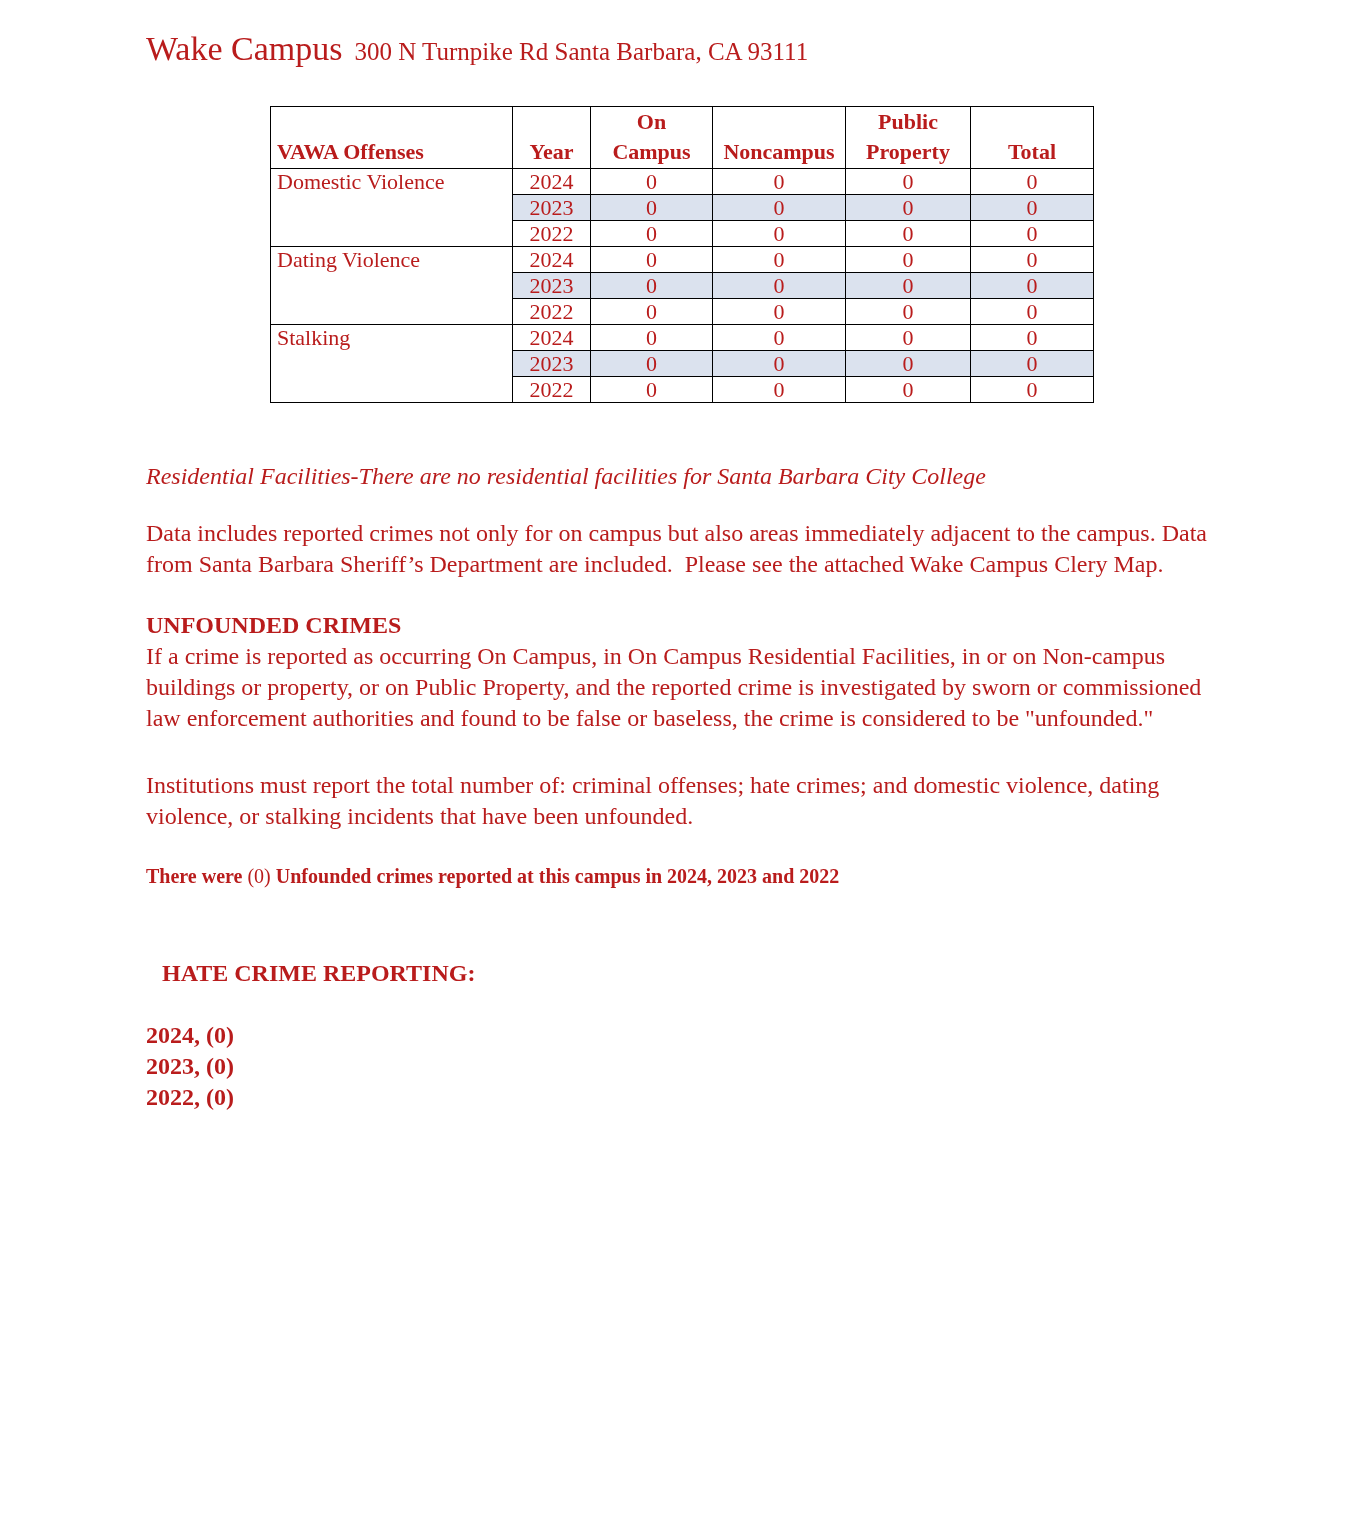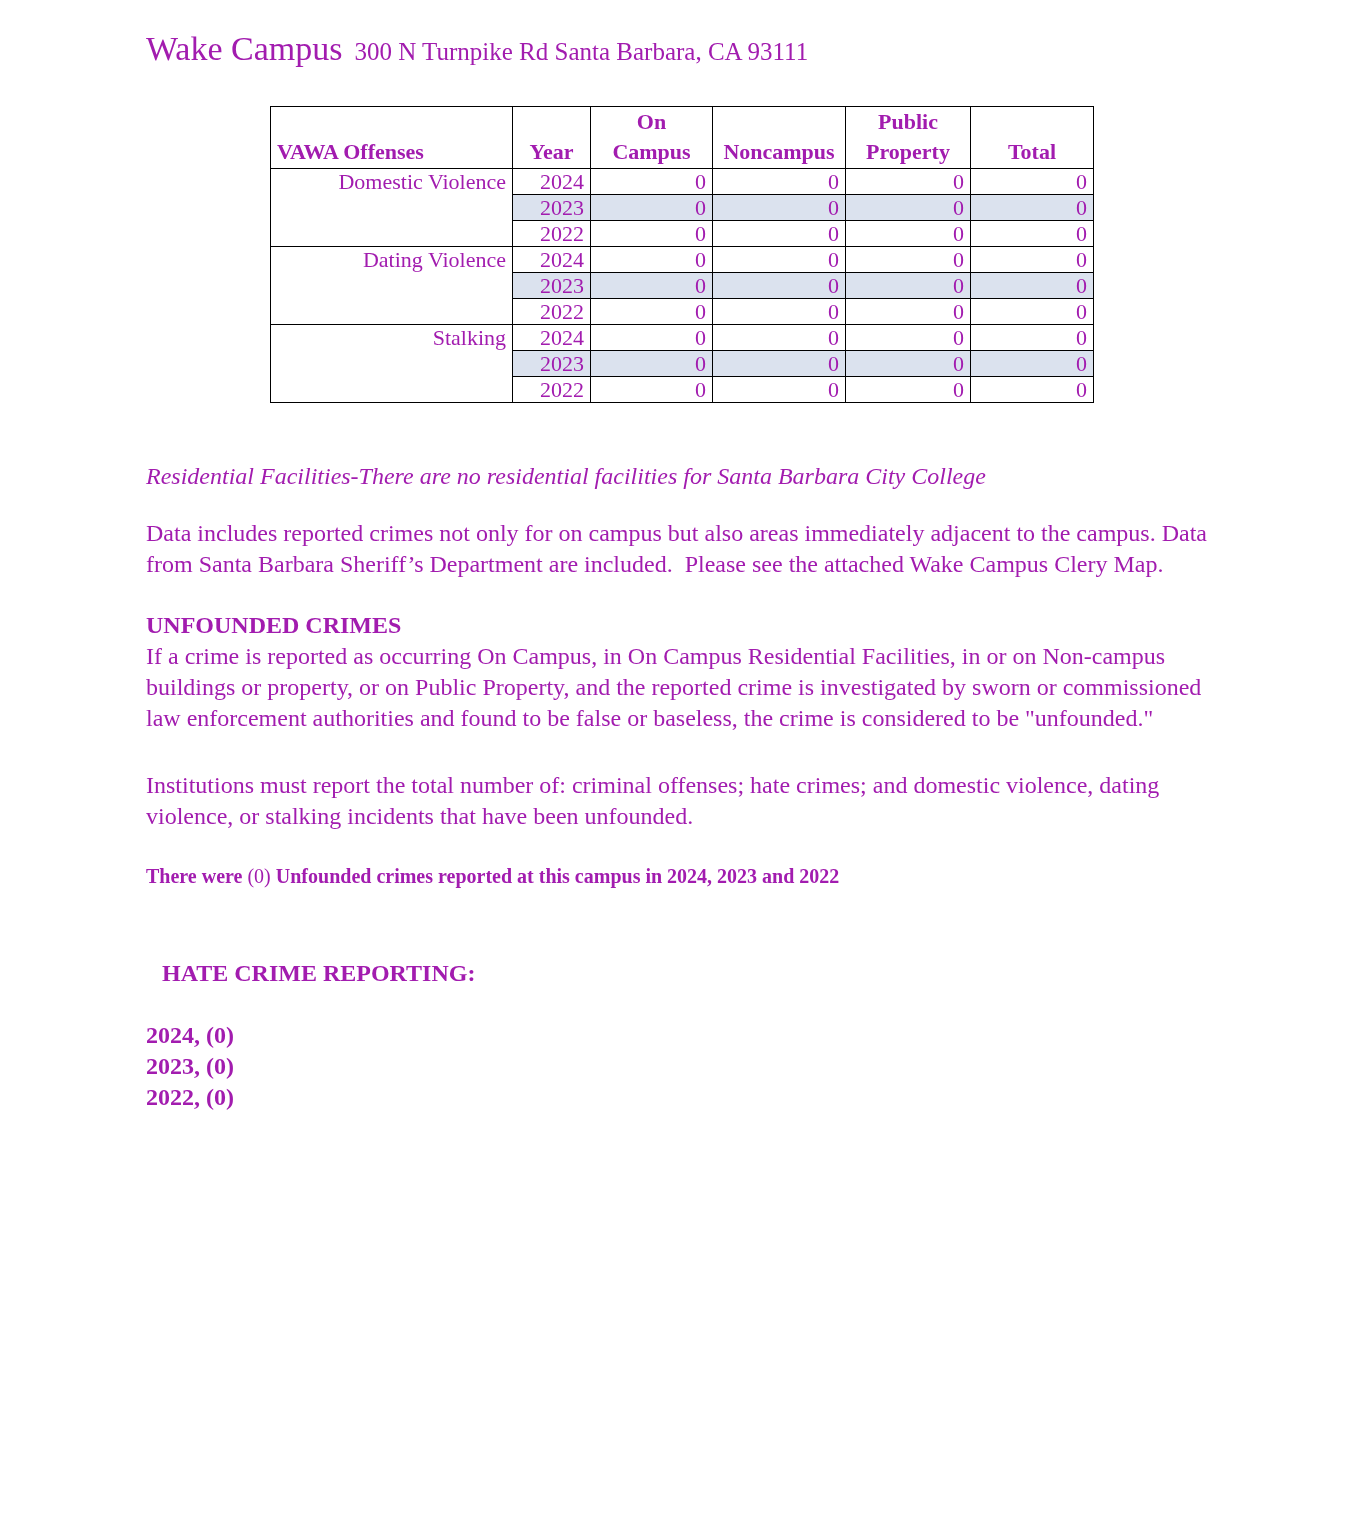--- a/index.html
+++ b/index.html
@@ -2,21 +2,21 @@
 <html style="--shade: #dbe2ee;"><head>
 <meta charset="utf-8">
 <style>
   html, body { margin: 0; padding: 0; background: #fff; }
   .page {
     position: relative;
     width: 1362px;
     height: 1530px;
     background: #ffffff;
     font-family: "Liberation Serif", serif;
-    color: #a21caf;
+    color: #b91c1c;
     box-sizing: border-box;
     padding: 30px 147px 0 146px;
     overflow: hidden;
   }
   .doc-header { white-space: nowrap; }
   .doc-title {
     font-size: 34px;
     font-weight: 400;
   }
   .doc-address {
@@ -31,21 +31,20 @@
     margin-top: 38px;
     table-layout: fixed;
     width: 823px;
   }
   table.vawa-table th, table.vawa-table td {
     border: 1px solid #000;
     font-size: 22px;
     padding: 0 6px;
     line-height: 25px;
     box-sizing: border-box;
-    text-align: right;
   }
   table.vawa-table thead th {
     font-weight: bold;
     vertical-align: bottom;
     text-align: center;
     height: 53px;
     white-space: pre-line;
     line-height: 30px;
     padding-bottom: 1px;
   }

